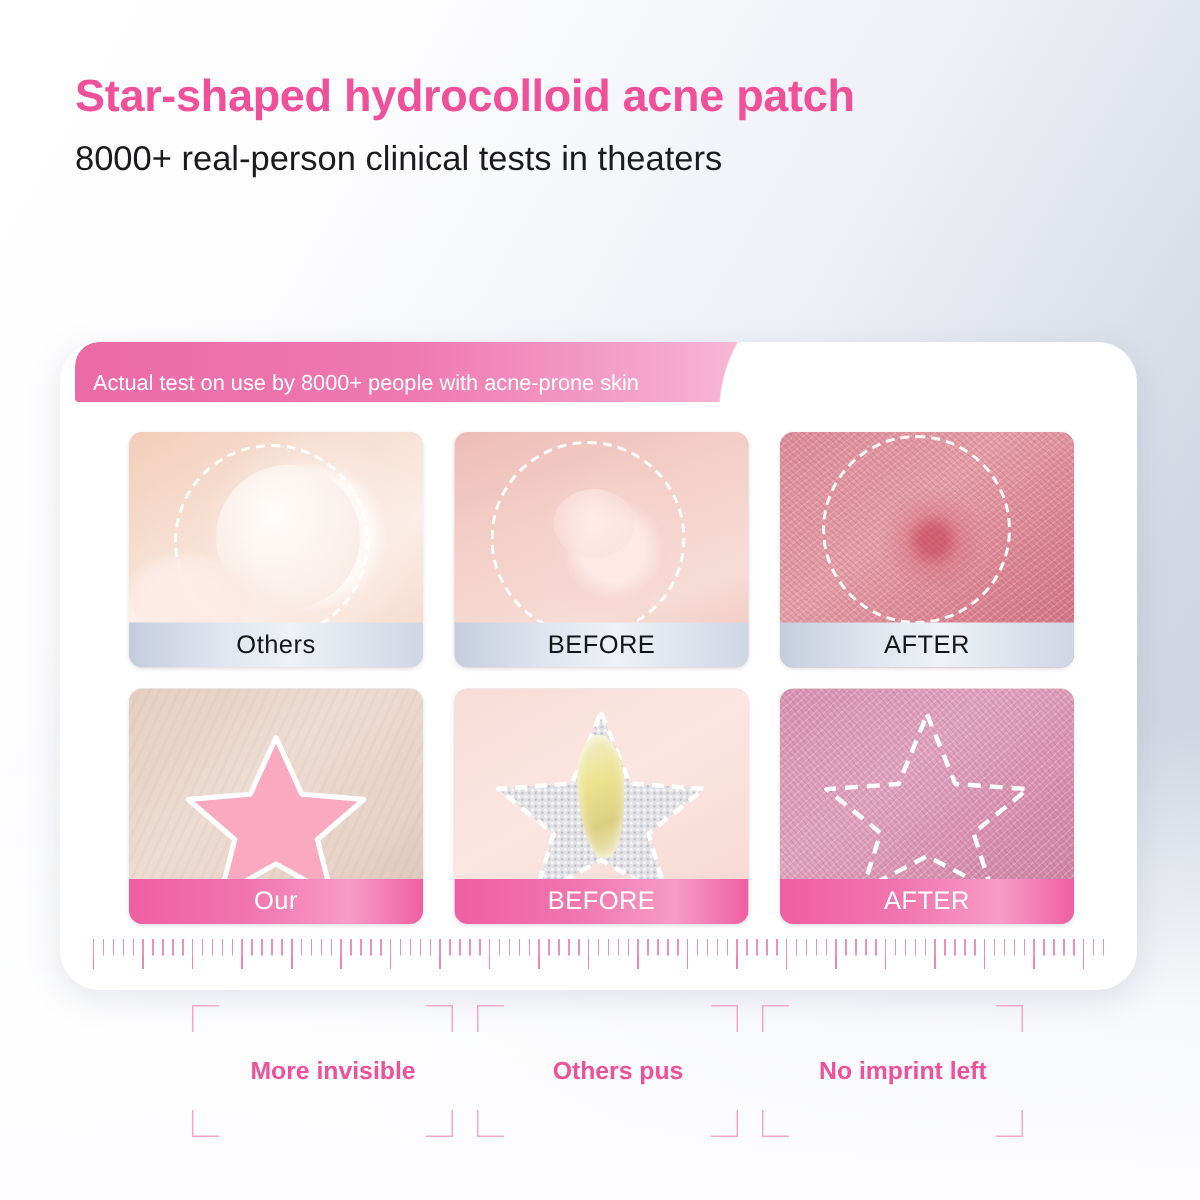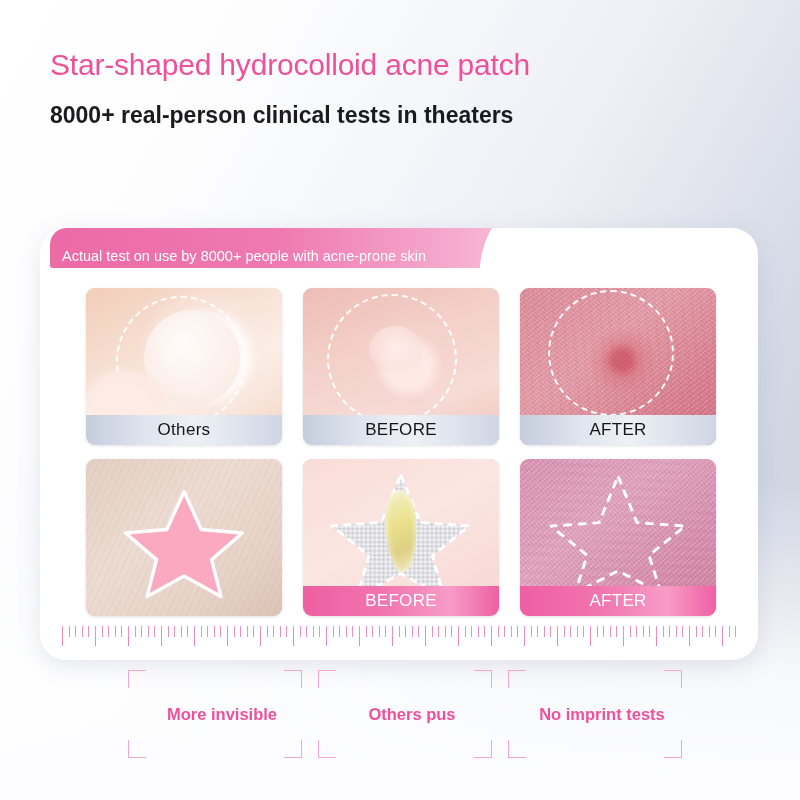--- a/index.html
+++ b/index.html
@@ -16,25 +16,25 @@
   }
   #stage::after{
     content:"";position:absolute;left:0;right:0;bottom:0;height:320px;
     background:linear-gradient(to bottom,rgba(255,255,255,0) 0%,rgba(255,255,255,.85) 60%,#fdfdff 100%);
     pointer-events:none;
   }
 
   
   .head{position:absolute;left:50px;top:48px;z-index:5;}
   .h-title{
-    font-size:30px;font-weight:normal;color:#f0509a;letter-spacing:-.2px;
+    font-size:30px;font-weight:bold;color:#f0509a;letter-spacing:-.2px;
     line-height:1.1;white-space:nowrap;text-align:center;
   }
   .h-sub{
-    margin-top:22px;font-size:23px;color:#1b1b1f;line-height:1.1;white-space:nowrap;font-weight:bold;
+    margin-top:12px;font-size:23px;color:#1b1b1f;line-height:1.1;white-space:nowrap;
   }
 
   
   .card{
     position:absolute;left:40px;top:228px;width:718px;height:432px;
     background:#ffffff;border-radius:26px;z-index:4;
     box-shadow:0 6px 22px rgba(120,130,160,.18);
   }
 
   
@@ -166,20 +166,21 @@
       </div>
       <div class="cap light">AFTER</div>
     </div>
 
     <div class="cell">
       <div class="photo sk-d">
         <svg class="starline" viewBox="0 0 196 157">
           <path d="M98 28 L118 72 L166 76 L130 107 L141 150 L98 126 L55 150 L66 107 L30 76 L78 72 Z" fill="#fba9c1" stroke="#ffffff" stroke-width="4" stroke-linejoin="round" transform="scale(0.86) translate(16,10)"></path>
         </svg>
       </div>
+      <div class="cap pink">Our</div>
     </div>
 
     <div class="cell">
       <div class="photo sk-e">
         <svg class="starline" viewBox="0 0 196 157">
           <defs>
             <pattern id="glit" width="5" height="5" patternUnits="userSpaceOnUse">
               <rect width="5" height="5" fill="#e2e2e6"></rect>
               <circle cx="1" cy="1" r="1" fill="#ffffff"></circle>
               <circle cx="3.5" cy="3.2" r="0.9" fill="#b9b9c2"></circle>
@@ -218,17 +219,17 @@
       <span class="brk tr"></span>
       <span class="brk bl"></span>
       <span class="brk br"></span>
       <span class="feat-label">Others pus</span>
     </div>
     <div class="feat">
       <span class="brk tl"></span>
       <span class="brk tr"></span>
       <span class="brk bl"></span>
       <span class="brk br"></span>
-      <span class="feat-label">No imprint tests</span>
+      <span class="feat-label">No imprint left</span>
     </div>
   </div>
 
 </div>
 
 </body></html>

